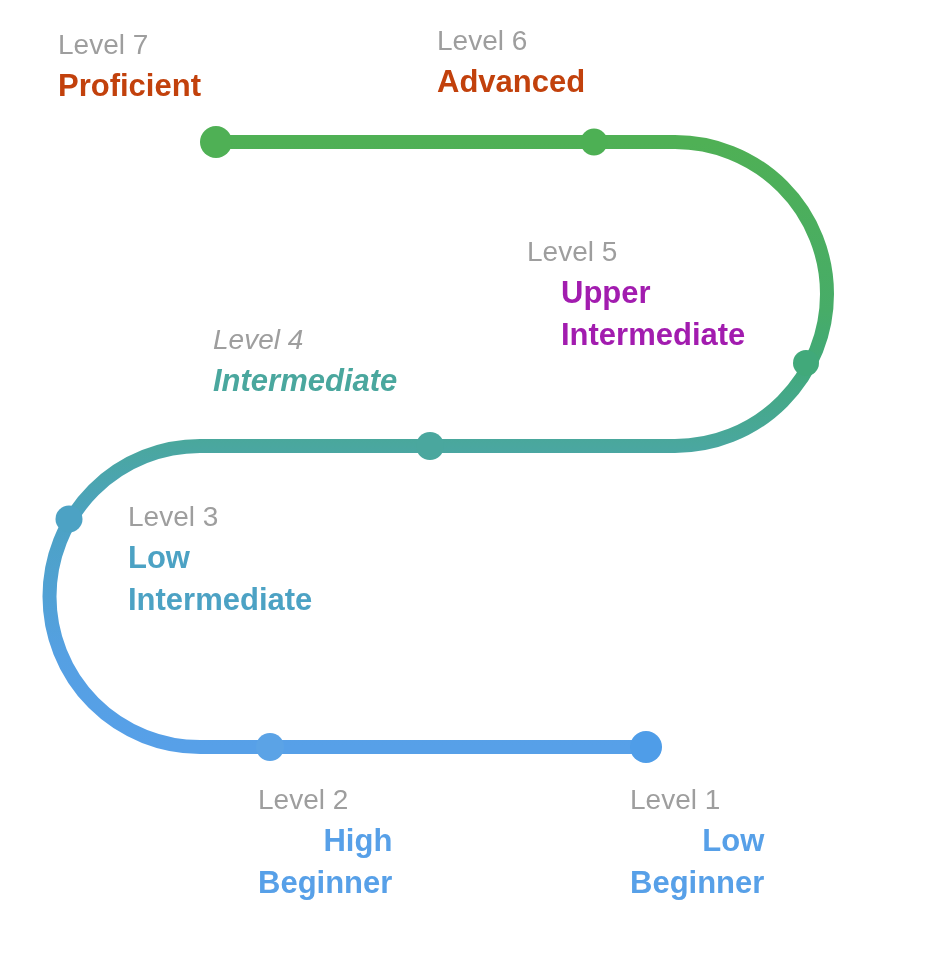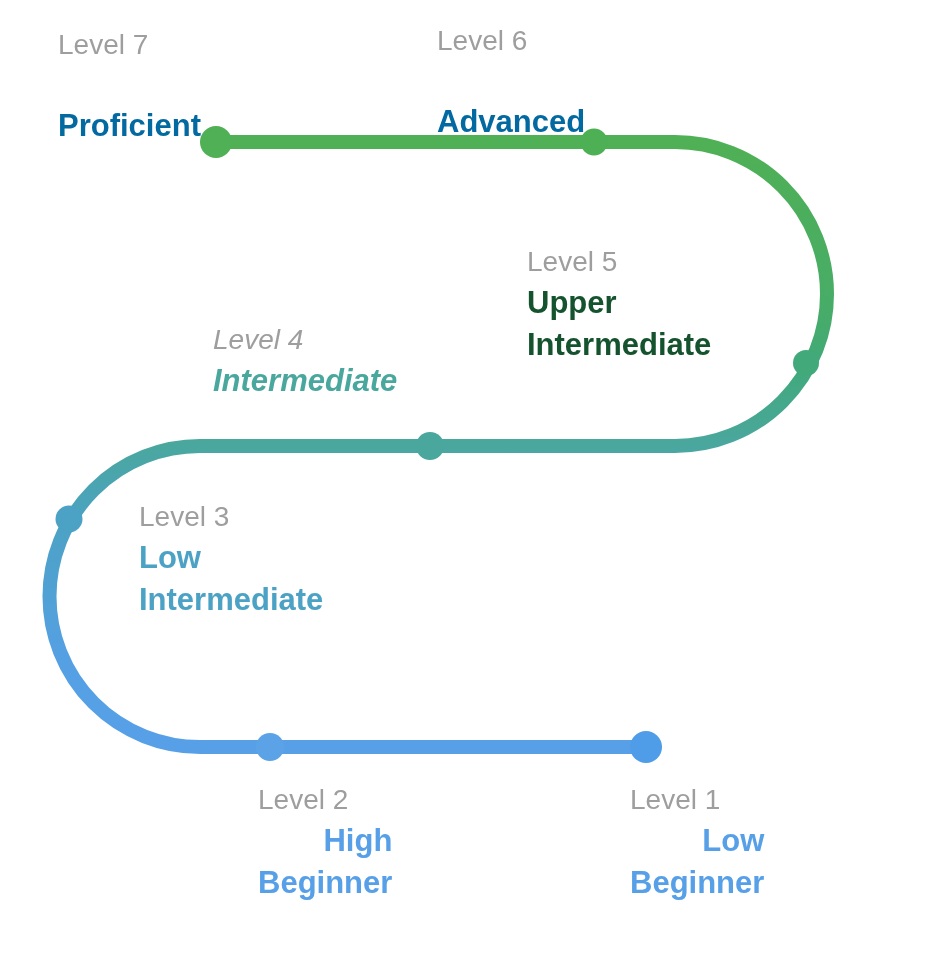--- a/index.html
+++ b/index.html
@@ -33,22 +33,22 @@
   }
   .lvl-name {
     font-size: 31px;
     line-height: 42px;
     font-weight: 700;
     white-space: pre-line;
   }
   .lv1 .lvl-name, .lv2 .lvl-name { color: #57A0E8; text-align: right; }
   .lv3 .lvl-name { color: #4CA2C4; }
   .lv4 .lvl-name { color: #4AA79E; }
-  .lv5 .lvl-name { color: #14532d; }
-  .lv6 .lvl-name, .lv7 .lvl-name { color: #0369a1; margin-top: 40px; }
+  .lv5 .lvl-name { color: #a21caf; margin-left: 34px; }
+  .lv6 .lvl-name, .lv7 .lvl-name { color: #c2410c; }
 </style>
 </head>
 <body>
 
 <div class="canvas">
 
   <svg class="path-svg" width="936" height="969" viewBox="0 0 936 969">
     <defs>
       <linearGradient id="pathGrad" gradientUnits="userSpaceOnUse" x1="0" y1="142" x2="0" y2="747">
         <stop offset="0" stop-color="#4FB055"></stop>
@@ -75,32 +75,32 @@
   <div class="level lv7" style="left:58px;  top:25px;">
     <div class="lvl-label">Level 7</div>
     <div class="lvl-name">Proficient</div>
   </div>
 
   <div class="level lv6" style="left:437px; top:21px;">
     <div class="lvl-label">Level 6</div>
     <div class="lvl-name">Advanced</div>
   </div>
 
-  <div class="level lv5" style="left:527px; top:242px;">
+  <div class="level lv5" style="left:527px; top:232px;">
     <div class="lvl-label">Level 5</div>
     <div class="lvl-name">Upper
 Intermediate</div>
   </div>
 
   <div class="level lv4" style="left:213px; top:320px;font-style:italic;">
     <div class="lvl-label">Level 4</div>
     <div class="lvl-name">Intermediate</div>
   </div>
 
-  <div class="level lv3" style="left:128px; top:497px;margin-left:11px;">
+  <div class="level lv3" style="left:128px; top:497px;">
     <div class="lvl-label">Level 3</div>
     <div class="lvl-name">Low
 Intermediate</div>
   </div>
 
   <div class="level lv2" style="left:258px; top:780px;">
     <div class="lvl-label">Level 2</div>
     <div class="lvl-name">High
 Beginner</div>
   </div>

